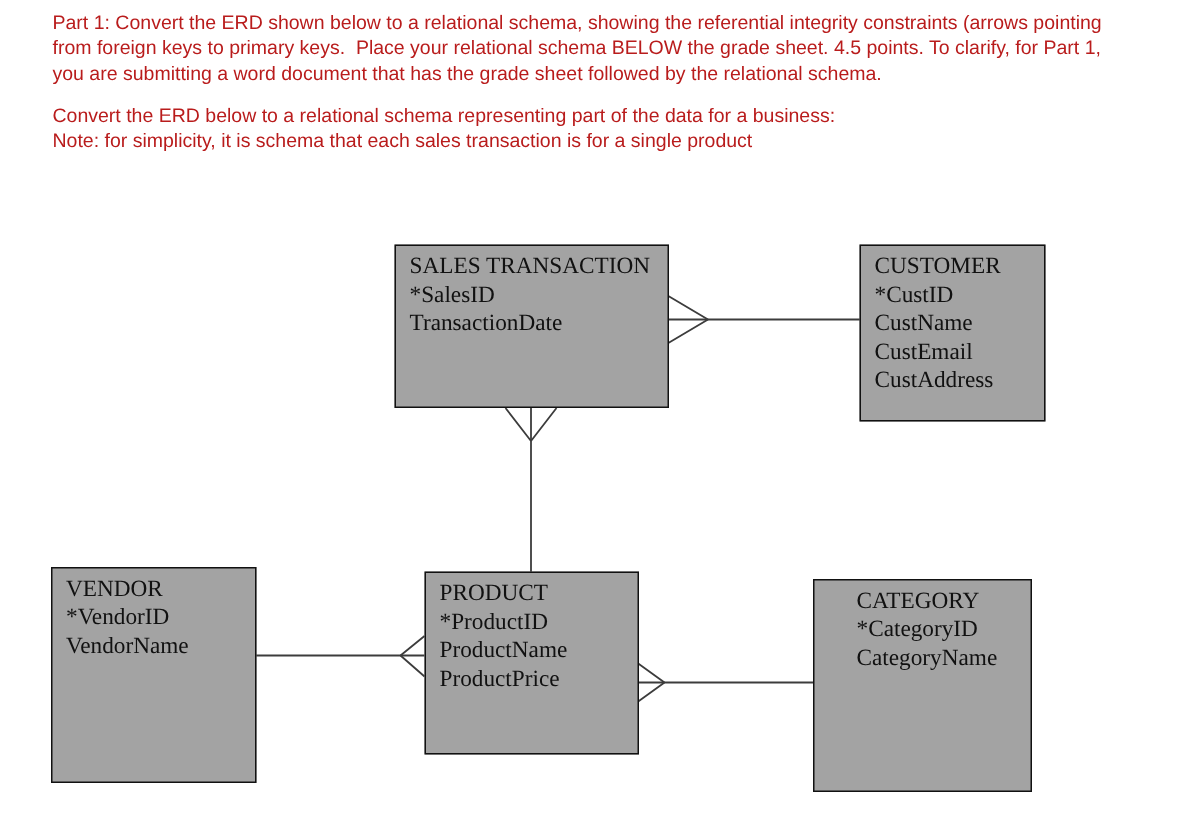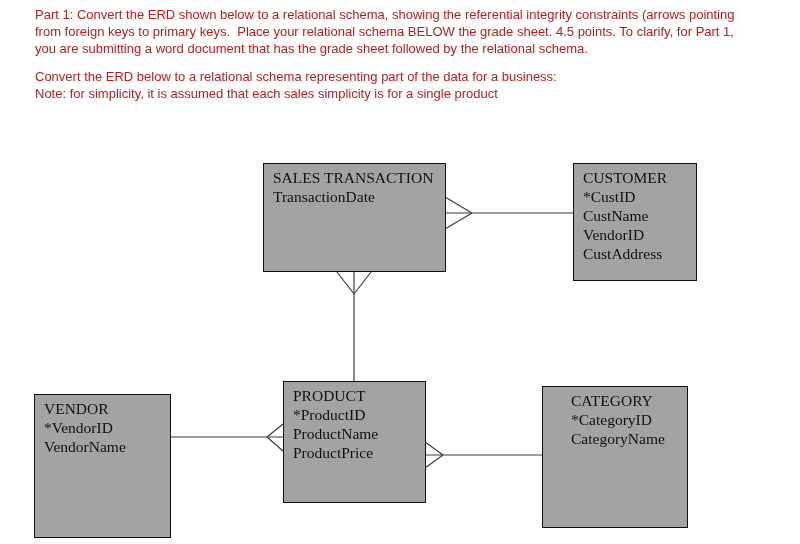--- a/index.html
+++ b/index.html
@@ -63,52 +63,53 @@
 
 <div id="screen">
 
   <div class="para" id="para-1">
     <div class="line">Part 1: Convert the ERD shown below to a relational schema, showing the referential integrity constraints (arrows pointing</div>
     <div class="line">from foreign keys to primary keys.  Place your relational schema BELOW the grade sheet. 4.5 points. To clarify, for Part 1,</div>
     <div class="line">you are submitting a word document that has the grade sheet followed by the relational schema.</div>
   </div>
   <div class="para" id="para-2">
     <div class="line">Convert the ERD below to a relational schema representing part of the data for a business:</div>
-    <div class="line">Note: for simplicity, it is assumed that each sales simplicity is for a single product</div>
+    <div class="line">Note: for simplicity, it is schema that each sales transaction is for a single product</div>
   </div>
 
   <svg id="connectors" width="800" height="544" viewBox="0 0 800 544">
 
     <line x1="445" y1="213" x2="580" y2="213"></line>
     <path d="M472 213 L445 197 M472 213 L445 229"></path>
 
     <line x1="354" y1="271" x2="354" y2="382"></line>
     <path d="M354 294 L337 272 M354 294 L371 272"></path>
 
     <line x1="170" y1="437" x2="283" y2="437"></line>
     <path d="M267 437 L283 424 M267 437 L283 451"></path>
 
     <line x1="425" y1="455" x2="542" y2="455"></line>
     <path d="M443 455 L425 442 M443 455 L425 468"></path>
   </svg>
 
   <div class="entity" style="left:263px; top:163px; width:183px; height:109px;">
     <div class="ename">SALES TRANSACTION</div>
+    <div class="eattr">*SalesID</div>
     <div class="eattr">TransactionDate</div>
   </div>
 
   <div class="entity" style="left:555px; top:163px; width:124px; height:118px;margin-left:18px;">
     <div class="ename">CUSTOMER</div>
     <div class="eattr">*CustID</div>
     <div class="eattr">CustName</div>
-    <div class="eattr">VendorID</div>
+    <div class="eattr">CustEmail</div>
     <div class="eattr">CustAddress</div>
   </div>
 
-  <div class="entity" style="left:34px; top:394px; width:137px; height:144px;">
+  <div class="entity" style="left:34px; top:378px; width:137px; height:144px;">
     <div class="ename">VENDOR</div>
     <div class="eattr">*VendorID</div>
     <div class="eattr">VendorName</div>
   </div>
 
   <div class="entity" style="left:283px; top:381px; width:143px; height:122px;">
     <div class="ename">PRODUCT</div>
     <div class="eattr">*ProductID</div>
     <div class="eattr">ProductName</div>
     <div class="eattr">ProductPrice</div>

